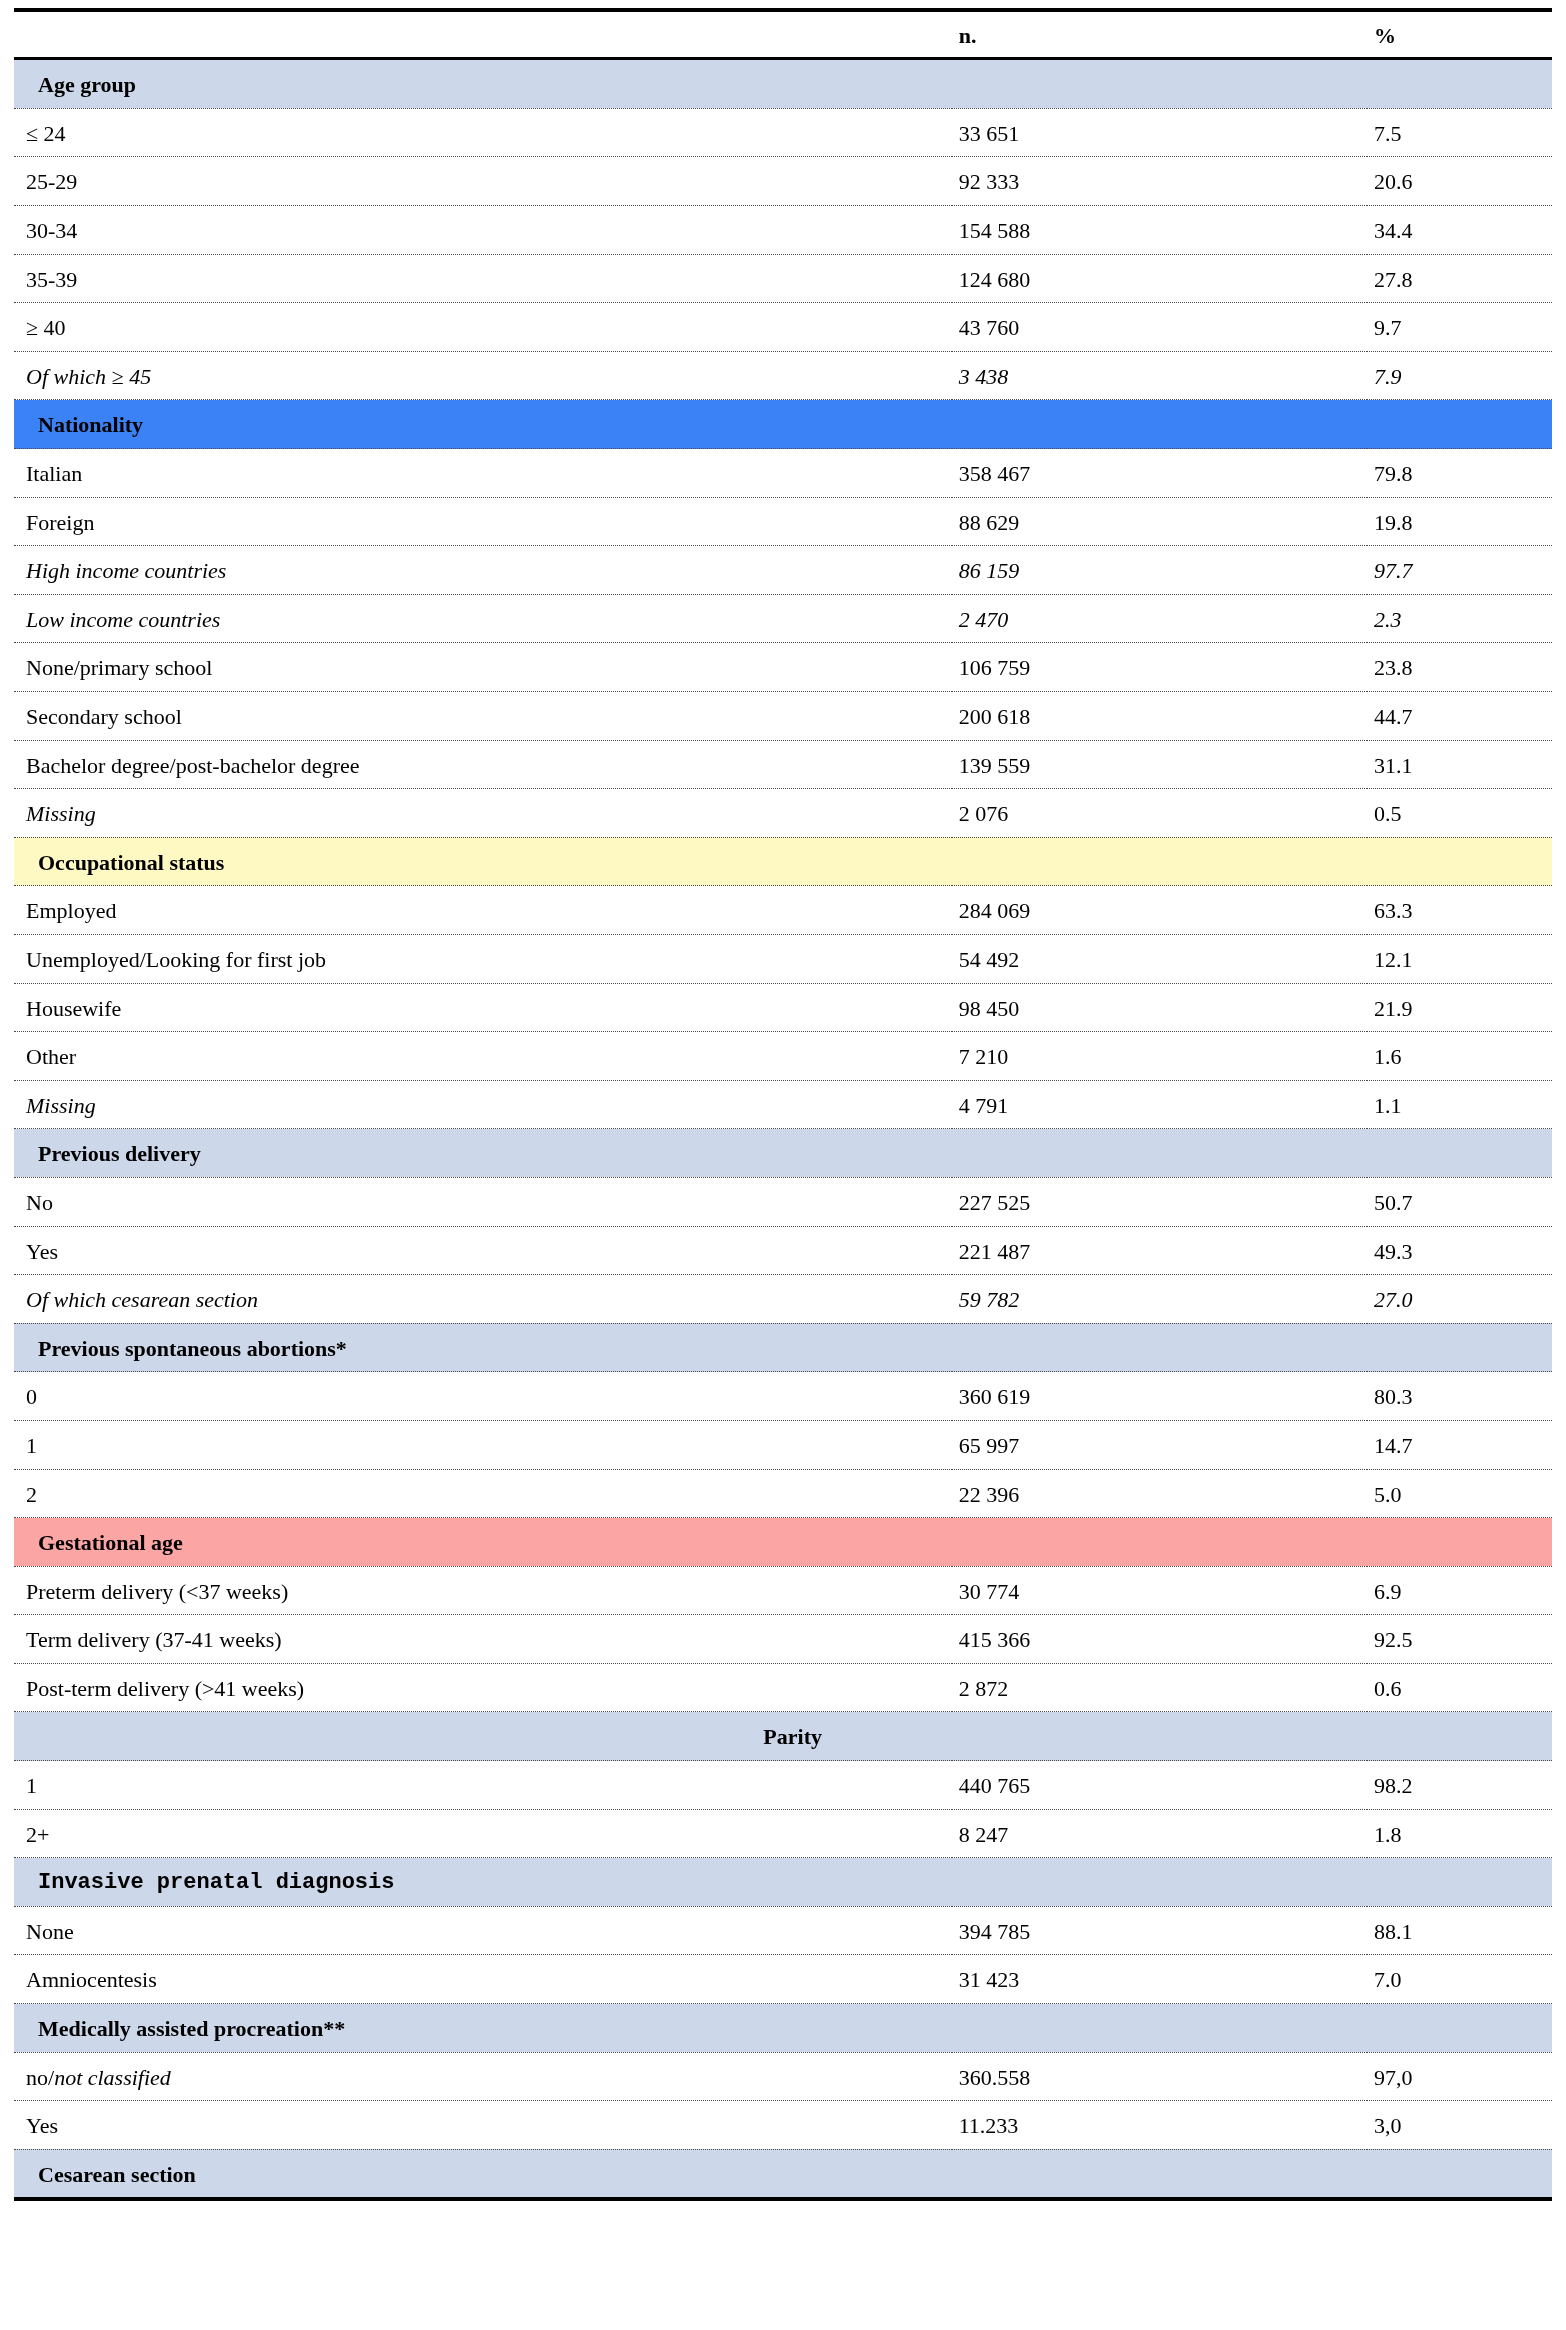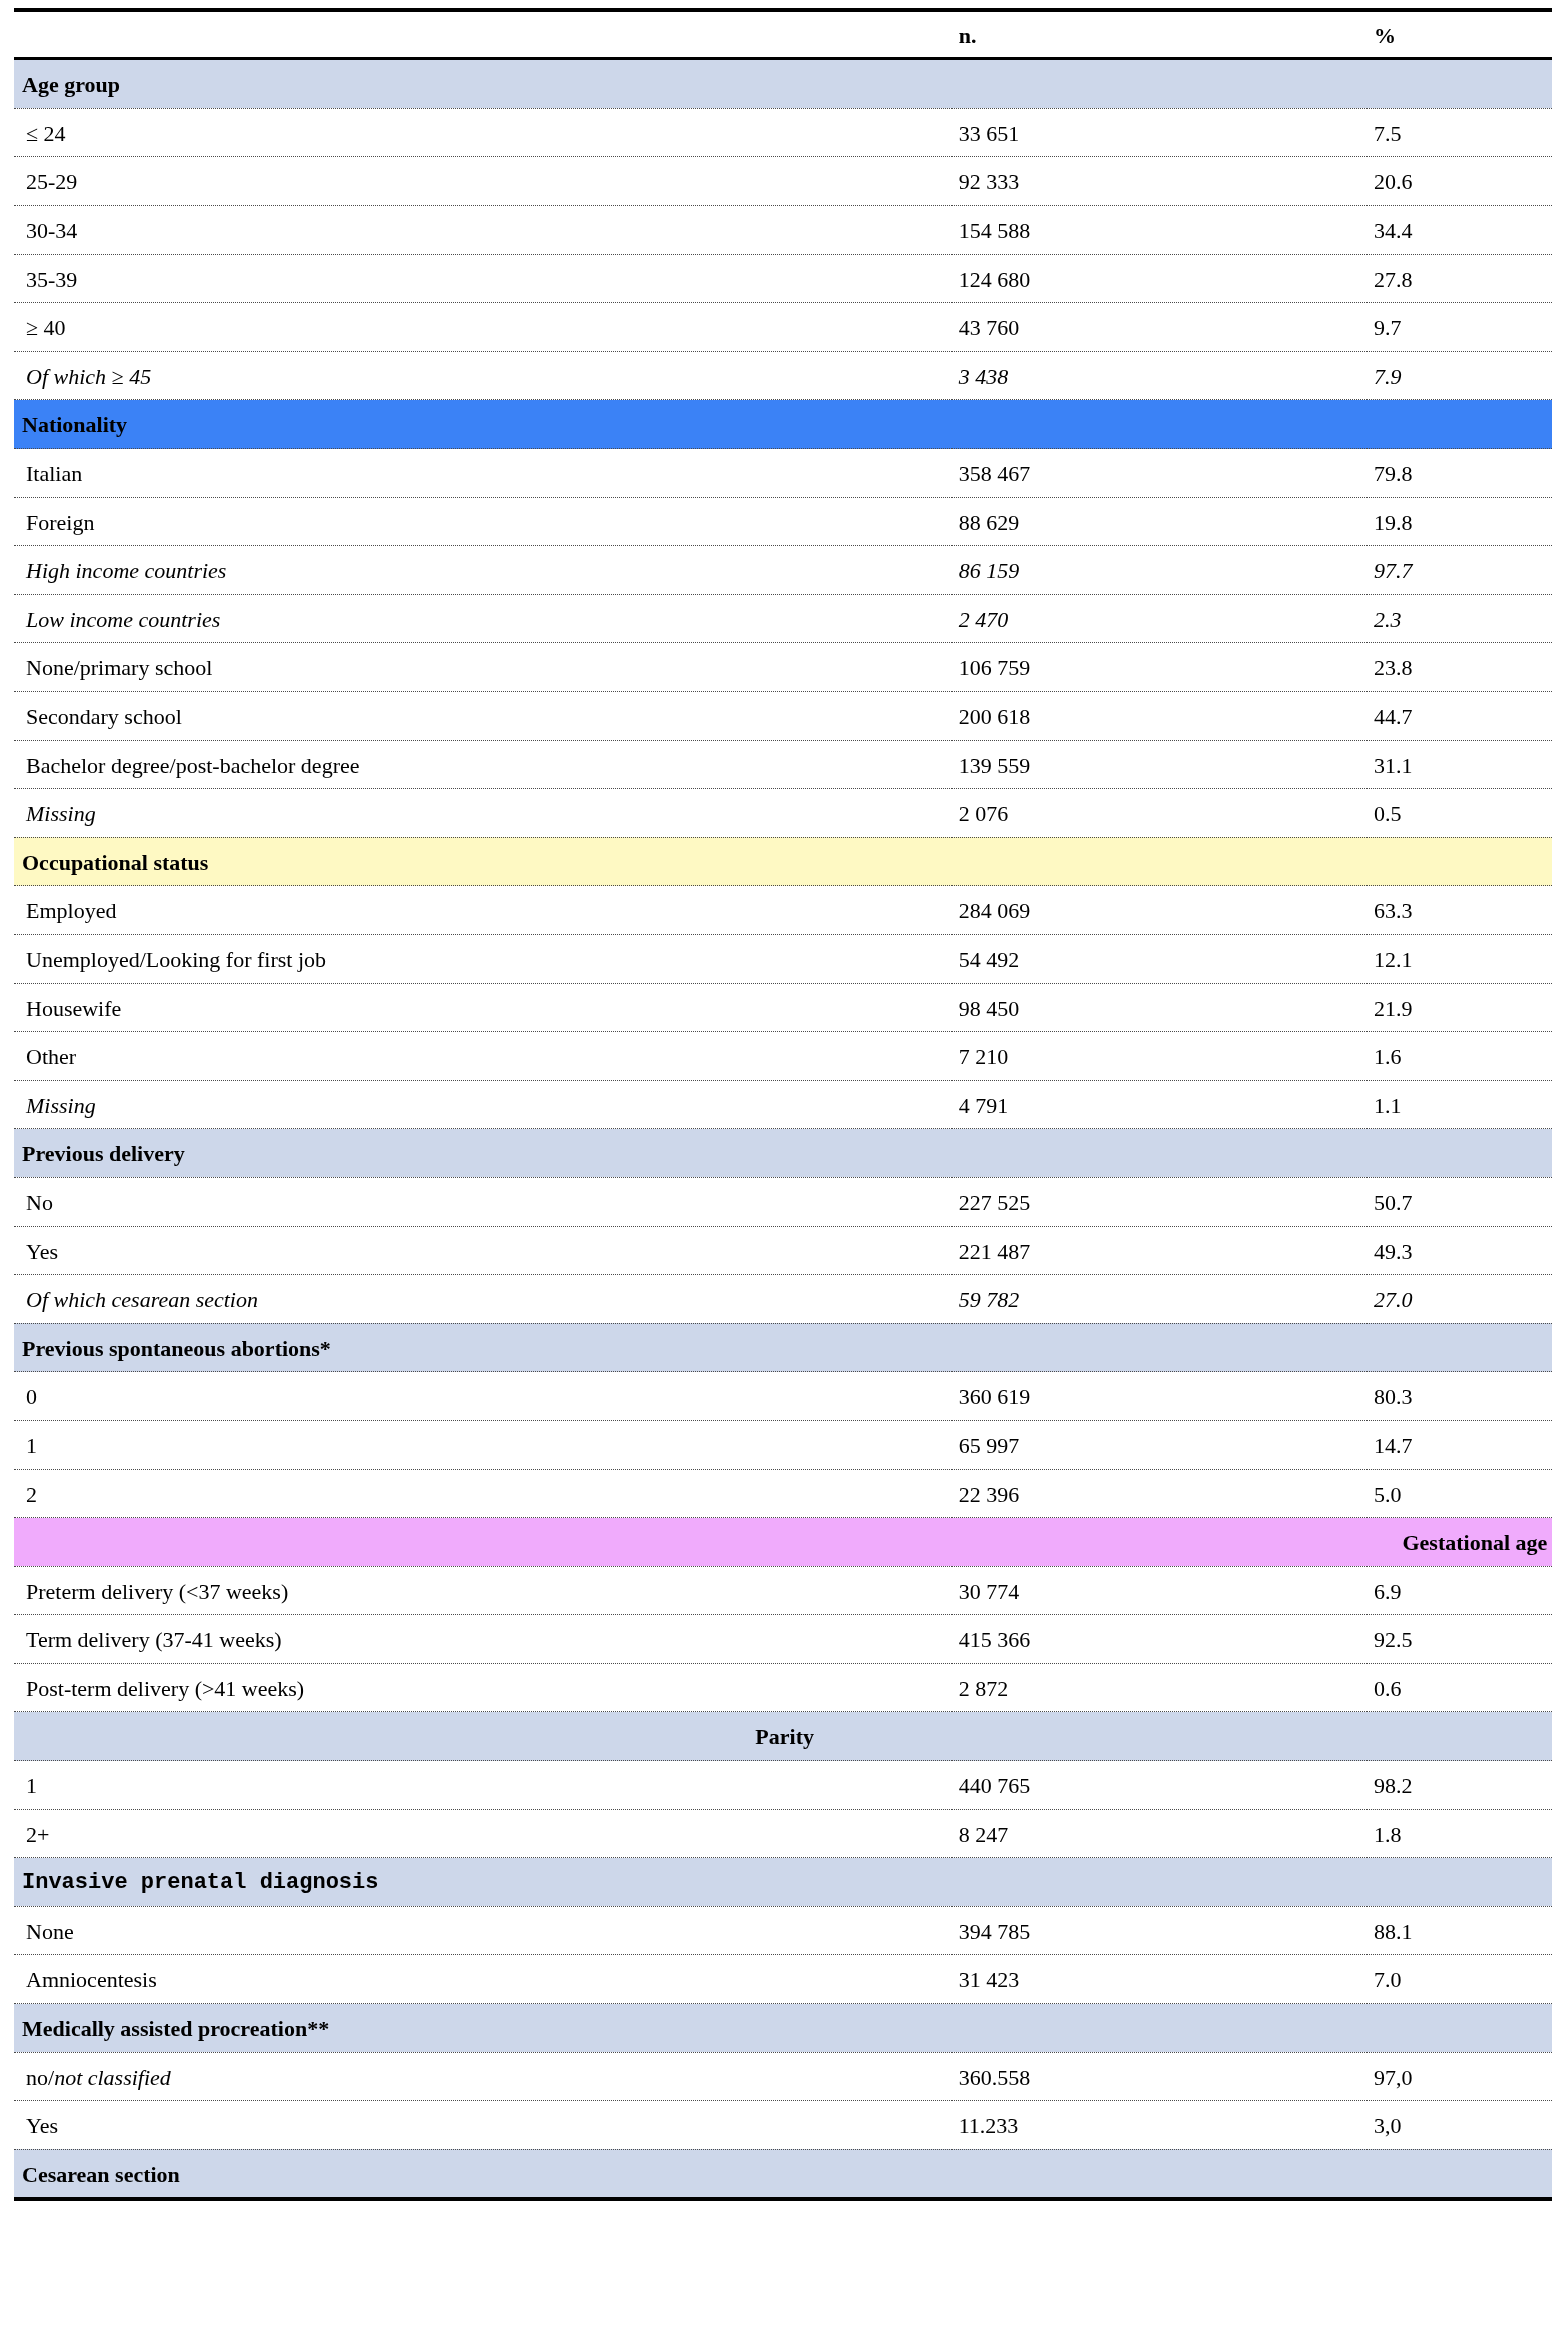--- a/index.html
+++ b/index.html
@@ -35,21 +35,21 @@
   }
   tbody tr:last-child {
     border-bottom: none;
   }
   tbody td {
     padding: 12px 4.7px 10.3px 6.5px;
     vertical-align: baseline;
   }
   td.section-title {
     font-weight: bold;
-    padding-left: 8px;
+    padding-left: 24px;
   }
   .col-label { width: 61%; padding-left: 12px; margin-top: 28px; }
   .col-n     { width: 27%; }
   .col-pct   { width: 12%; }
   .italic { font-style: italic; }
 </style>
 </head>
 <body>
 
 <div class="page">
@@ -197,21 +197,21 @@
             <td class="col-label">1</td>
             <td class="col-n">65 997</td>
             <td class="col-pct">14.7</td>
           </tr>
           <tr>
             <td class="col-label">2</td>
             <td class="col-n">22 396</td>
             <td class="col-pct">5.0</td>
           </tr>
           <tr>
-            <td colspan="3" class="section-title" style="background: #f0abfc; text-align: right;">Gestational age</td>
+            <td colspan="3" class="section-title" style="background: #fca5a5;">Gestational age</td>
           </tr>
           <tr>
             <td class="col-label">Preterm delivery (&lt;37 weeks)</td>
             <td class="col-n">30 774</td>
             <td class="col-pct">6.9</td>
           </tr>
           <tr>
             <td class="col-label">Term delivery (37-41 weeks)</td>
             <td class="col-n">415 366</td>
             <td class="col-pct">92.5</td>

